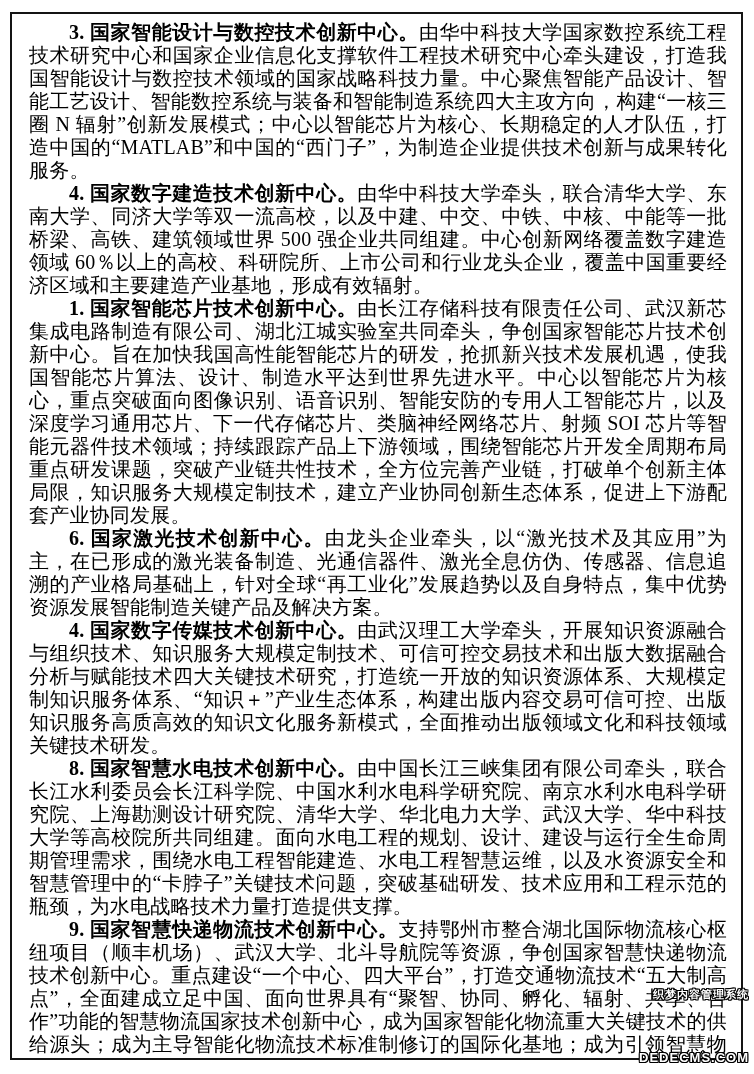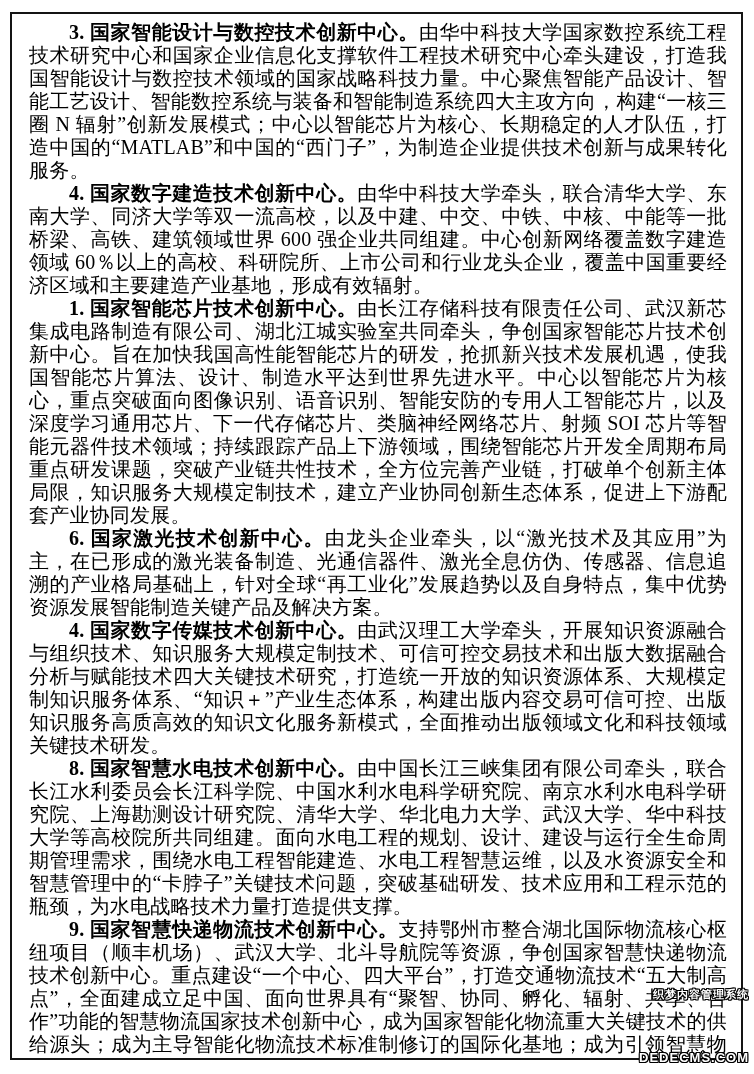--- a/index.html
+++ b/index.html
@@ -79,21 +79,21 @@
   }
 </style>
 </head>
 <body>
 
 <div class="page-frame">
   <div class="doc-content">
 
     <p class="para"><b>3. 国家智能设计与数控技术创新中心。</b><span>由华中科技大学国家数控系统工程技术研究中心和国家企业信息化支撑软件工程技术研究中心牵头建设，打造我国智能设计与数控技术领域的国家战略科技力量。中心聚焦智能产品设计、智能工艺设计、智能数控系统与装备和智能制造系统四大主攻方向，构建“一核三圈 N 辐射”创新发展模式；中心以智能芯片为核心、长期稳定的人才队伍，打造中国的“MATLAB”和中国的“西门子”，为制造企业提供技术创新与成果转化服务。</span></p>
 
-    <p class="para"><b>4. 国家数字建造技术创新中心。</b><span>由华中科技大学牵头，联合清华大学、东南大学、同济大学等双一流高校，以及中建、中交、中铁、中核、中能等一批桥梁、高铁、建筑领域世界 600 强企业共同组建。中心创新网络覆盖数字建造领域 60％以上的高校、科研院所、上市公司和行业龙头企业，覆盖中国重要经济区域和主要建造产业基地，形成有效辐射。</span></p>
+    <p class="para"><b>4. 国家数字建造技术创新中心。</b><span>由华中科技大学牵头，联合清华大学、东南大学、同济大学等双一流高校，以及中建、中交、中铁、中核、中能等一批桥梁、高铁、建筑领域世界 500 强企业共同组建。中心创新网络覆盖数字建造领域 60％以上的高校、科研院所、上市公司和行业龙头企业，覆盖中国重要经济区域和主要建造产业基地，形成有效辐射。</span></p>
 
     <p class="para"><b>1. 国家智能芯片技术创新中心。</b><span>由长江存储科技有限责任公司、武汉新芯集成电路制造有限公司、湖北江城实验室共同牵头，争创国家智能芯片技术创新中心。旨在加快我国高性能智能芯片的研发，抢抓新兴技术发展机遇，使我国智能芯片算法、设计、制造水平达到世界先进水平。中心以智能芯片为核心，重点突破面向图像识别、语音识别、智能安防的专用人工智能芯片，以及深度学习通用芯片、下一代存储芯片、类脑神经网络芯片、射频 SOI 芯片等智能元器件技术领域；持续跟踪产品上下游领域，围绕智能芯片开发全周期布局重点研发课题，突破产业链共性技术，全方位完善产业链，打破单个创新主体局限，知识服务大规模定制技术，建立产业协同创新生态体系，促进上下游配套产业协同发展。</span></p>
 
     <p class="para"><b>6. 国家激光技术创新中心。</b><span>由龙头企业牵头，以“激光技术及其应用”为主，在已形成的激光装备制造、光通信器件、激光全息仿伪、传感器、信息追溯的产业格局基础上，针对全球“再工业化”发展趋势以及自身特点，集中优势资源发展智能制造关键产品及解决方案。</span></p>
 
     <p class="para"><b>4. 国家数字传媒技术创新中心。</b><span>由武汉理工大学牵头，开展知识资源融合与组织技术、知识服务大规模定制技术、可信可控交易技术和出版大数据融合分析与赋能技术四大关键技术研究，打造统一开放的知识资源体系、大规模定制知识服务体系、“知识＋”产业生态体系，构建出版内容交易可信可控、出版知识服务高质高效的知识文化服务新模式，全面推动出版领域文化和科技领域关键技术研发。</span></p>
 
     <p class="para"><b>8. 国家智慧水电技术创新中心。</b><span>由中国长江三峡集团有限公司牵头，联合长江水利委员会长江科学院、中国水利水电科学研究院、南京水利水电科学研究院、上海勘测设计研究院、清华大学、华北电力大学、武汉大学、华中科技大学等高校院所共同组建。面向水电工程的规划、设计、建设与运行全生命周期管理需求，围绕水电工程智能建造、水电工程智慧运维，以及水资源安全和智慧管理中的“卡脖子”关键技术问题，突破基础研发、技术应用和工程示范的瓶颈，为水电战略技术力量打造提供支撑。</span></p>
 
     <p class="para"><b>9. 国家智慧快递物流技术创新中心。</b><span>支持鄂州市整合湖北国际物流核心枢纽项目（顺丰机场）、武汉大学、北斗导航院等资源，争创国家智慧快递物流技术创新中心。重点建设“一个中心、四大平台”，打造交通物流技术“五大制高点”，全面建成立足中国、面向世界具有“聚智、协同、孵化、辐射、共享、合作”功能的智慧物流国家技术创新中心，成为国家智能化物流重大关键技术的供给源头；成为主导智能化物流技术标准制修订的国际化基地；成为引领智慧物流领域产业集聚的创新高地；成为国家智慧物流领域技术创新的“新名片”和智慧物流产业发展的“火车头”。</span></p>

